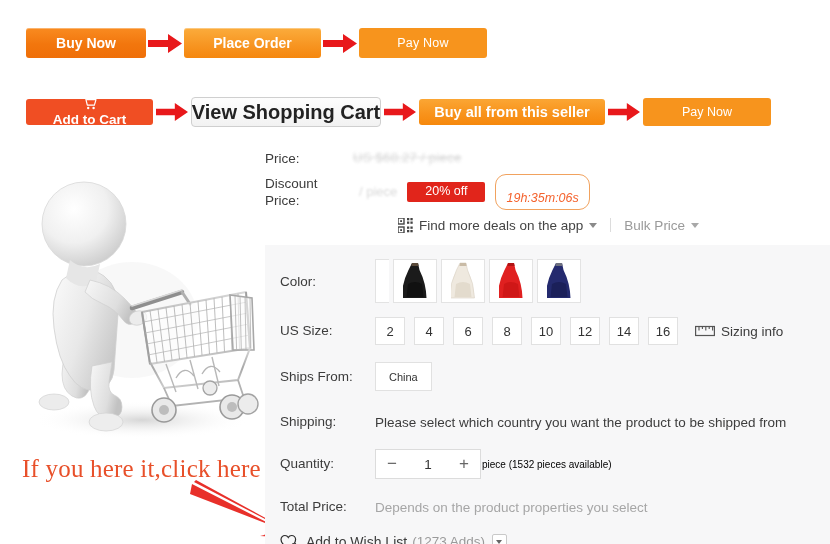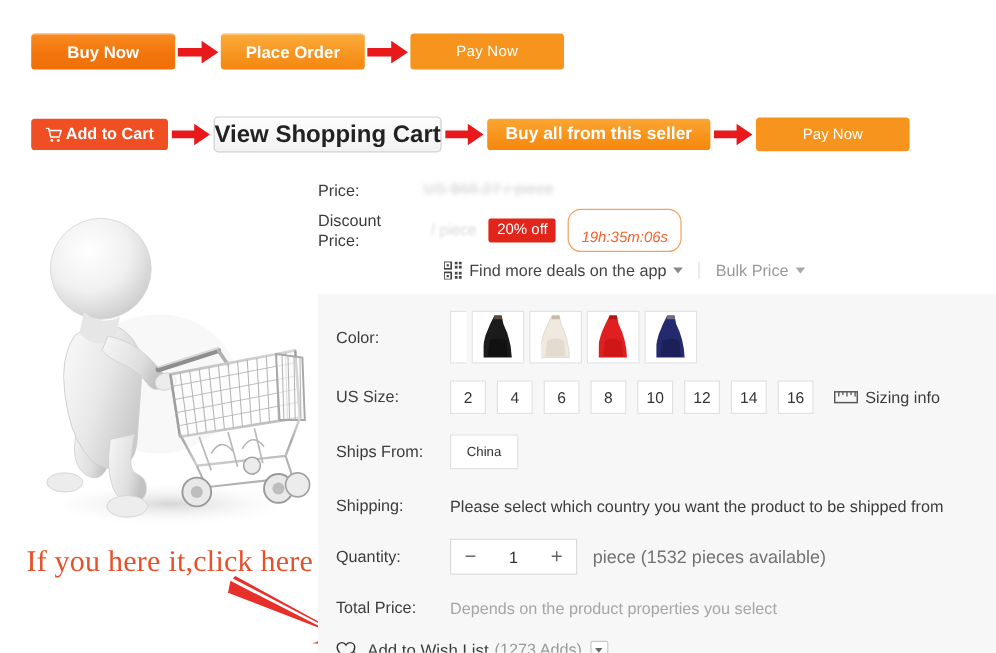--- a/index.html
+++ b/index.html
@@ -27,33 +27,34 @@
     white-space:nowrap;
     box-sizing:border-box;
     line-height:1;
   }
   .btn-buynow{
     width:120px;height:30px;font-size:14px;
     background:linear-gradient(180deg,#f98b20 0%,#f2760d 55%,#ef6f08 100%);
     box-shadow:inset 0 1px 0 rgba(255,255,255,.35);
   }
   .btn-placeorder{
-    width:120px;height:30px;font-size:14px;
+    width:137px;height:30px;font-size:14px;
     background:linear-gradient(180deg,#fbac3c 0%,#f79420 60%,#f5870e 100%);
     box-shadow:inset 0 1px 0 rgba(255,255,255,.35);
   }
   .btn-paynow-1{
     width:128px;height:30px;font-size:12.5px;font-weight:normal;
     background:#f7941d;
     letter-spacing:.2px;
   }
   .btn-addtocart{
-    width:114px;height:26px;font-size:13.5px;
+    width:127px;height:26px;font-size:13.5px;
     background:#f04e23;
     gap:3px;
+    flex-direction:column;
   }
   .btn-viewcart{
     width:190px;height:30px;font-size:20px;
     background:linear-gradient(180deg,#fdfdfd 0%,#f2f2f2 100%);
     border:1px solid #cfcfcf;
     color:#222;
     border-radius:4px;
     font-weight:bold;
   }
   .btn-buyall{
@@ -108,21 +109,21 @@
     filter:blur(1.6px);opacity:.75;letter-spacing:.3px;
   }
   .r-discount{align-items:center;min-height:32px;}
   .disc-val{
     color:#f4622d;font-size:23px;font-weight:bold;letter-spacing:-.3px;
     filter:blur(.35px);
   }
   .disc-unit{color:#d9d9d9;font-size:13px;margin-left:6px;filter:blur(1.3px);}
   .badge-off{
     background:#e1251b;color:#fff;font-size:12.5px;
-    padding:3px 7px 4px;border-radius:2px;margin-left:10px;
+    padding:3px 18px 4px;border-radius:2px;margin-left:10px;
     line-height:1;white-space:nowrap;
   }
   .badge-timer{
     border:1px solid #f1a25e;color:#f4622d;font-size:12.5px;
     padding:17px 10px 4px;border-radius:11px;margin-left:10px;
     line-height:1;white-space:nowrap;background:#fff;font-style:italic;
   }
 
   .app-row{display:flex;align-items:center;margin-top:8px;margin-left:0;}
   .qr-icon{width:15px;height:15px;margin-right:6px;flex:0 0 auto;}
@@ -185,21 +186,21 @@
     display:flex;align-items:center;border:1px solid #dcdcdc;background:#fff;
     height:30px;box-sizing:border-box;
   }
   .qty-btn{
     width:32px;height:28px;display:flex;align-items:center;justify-content:center;
     font-size:17px;color:#666;user-select:none;
   }
   .qty-val{
     width:40px;text-align:center;font-size:13.5px;color:#333;
   }
-  .qty-note{font-size:15px;color:#737373;margin-left:13px;}
+  .qty-note{font-size:10px;color:#000000;margin-left:1px;}
 
   .r-total{margin-top:19px;}
   .total-text{font-size:13.5px;color:#a6a6a6;}
 
   .r-wish{margin-top:17px;display:flex;align-items:center;}
   .heart-icon{width:19px;height:17px;margin-right:7px;flex:0 0 auto;}
   .heart-icon svg{display:block;}
   .wish-text{font-size:14px;color:#3c3c3c;}
   .wish-count{font-size:13.5px;color:#9a9a9a;margin-left:5px;}
   .wish-drop{
@@ -401,21 +402,21 @@
         <div>Discount</div>
         <div>Price:</div>
       </div>
       <div style="display:flex;align-items:center;">
         <span class="disc-unit">/ piece</span>
         <span class="badge-off">20% off</span>
         <span class="badge-timer">19h:35m:06s</span>
       </div>
     </div>
 
-    <div class="app-row" style="margin-left:80px;padding-left:25px;">
+    <div class="app-row" style="margin-left:108px;padding-left:25px;">
       <span class="qr-icon">
         <svg width="15" height="15" viewBox="0 0 15 15">
           <rect x="0" y="0" width="6" height="6" fill="none" stroke="#444" stroke-width="1.4"></rect>
           <rect x="2.2" y="2.2" width="1.8" height="1.8" fill="#444"></rect>
           <rect x="9" y="0" width="2.3" height="2.3" fill="#444"></rect>
           <rect x="12.4" y="0" width="2.3" height="2.3" fill="#444"></rect>
           <rect x="9" y="3.5" width="2.3" height="2.3" fill="#444"></rect>
           <rect x="12.4" y="3.5" width="2.3" height="2.3" fill="#444"></rect>
           <rect x="0" y="9" width="6" height="6" fill="none" stroke="#444" stroke-width="1.4"></rect>
           <rect x="2.2" y="11.2" width="1.8" height="1.8" fill="#444"></rect>

